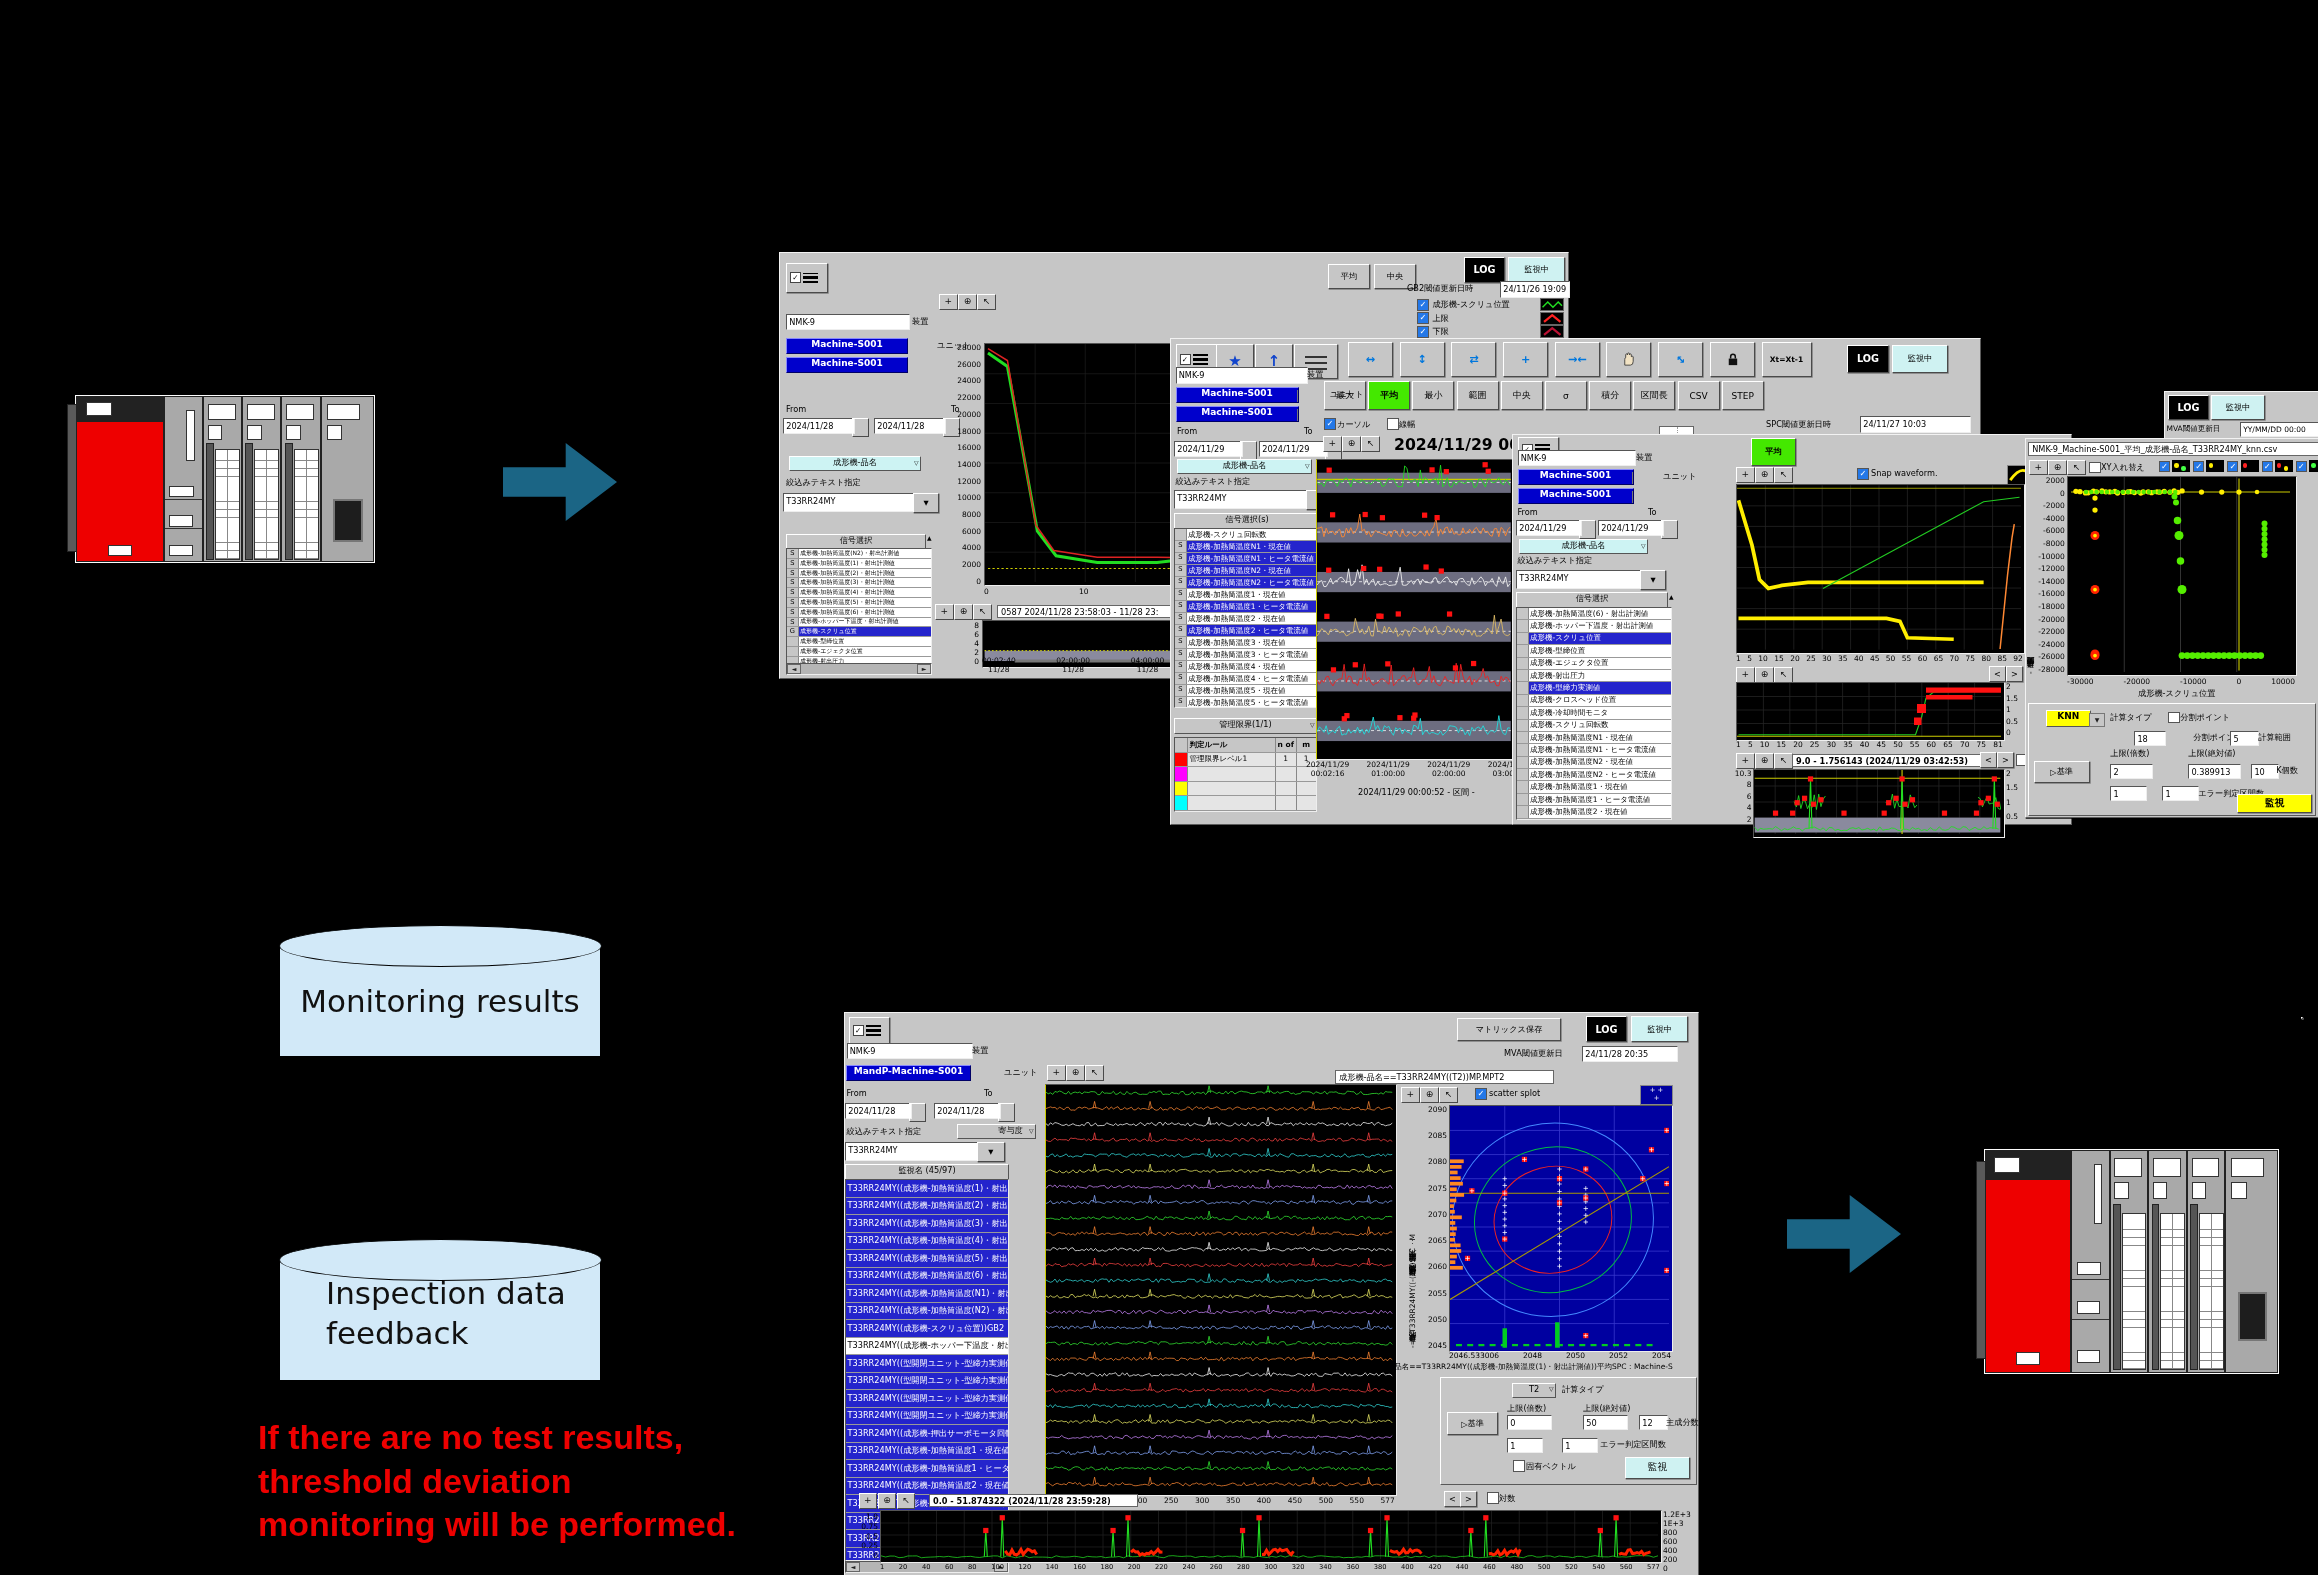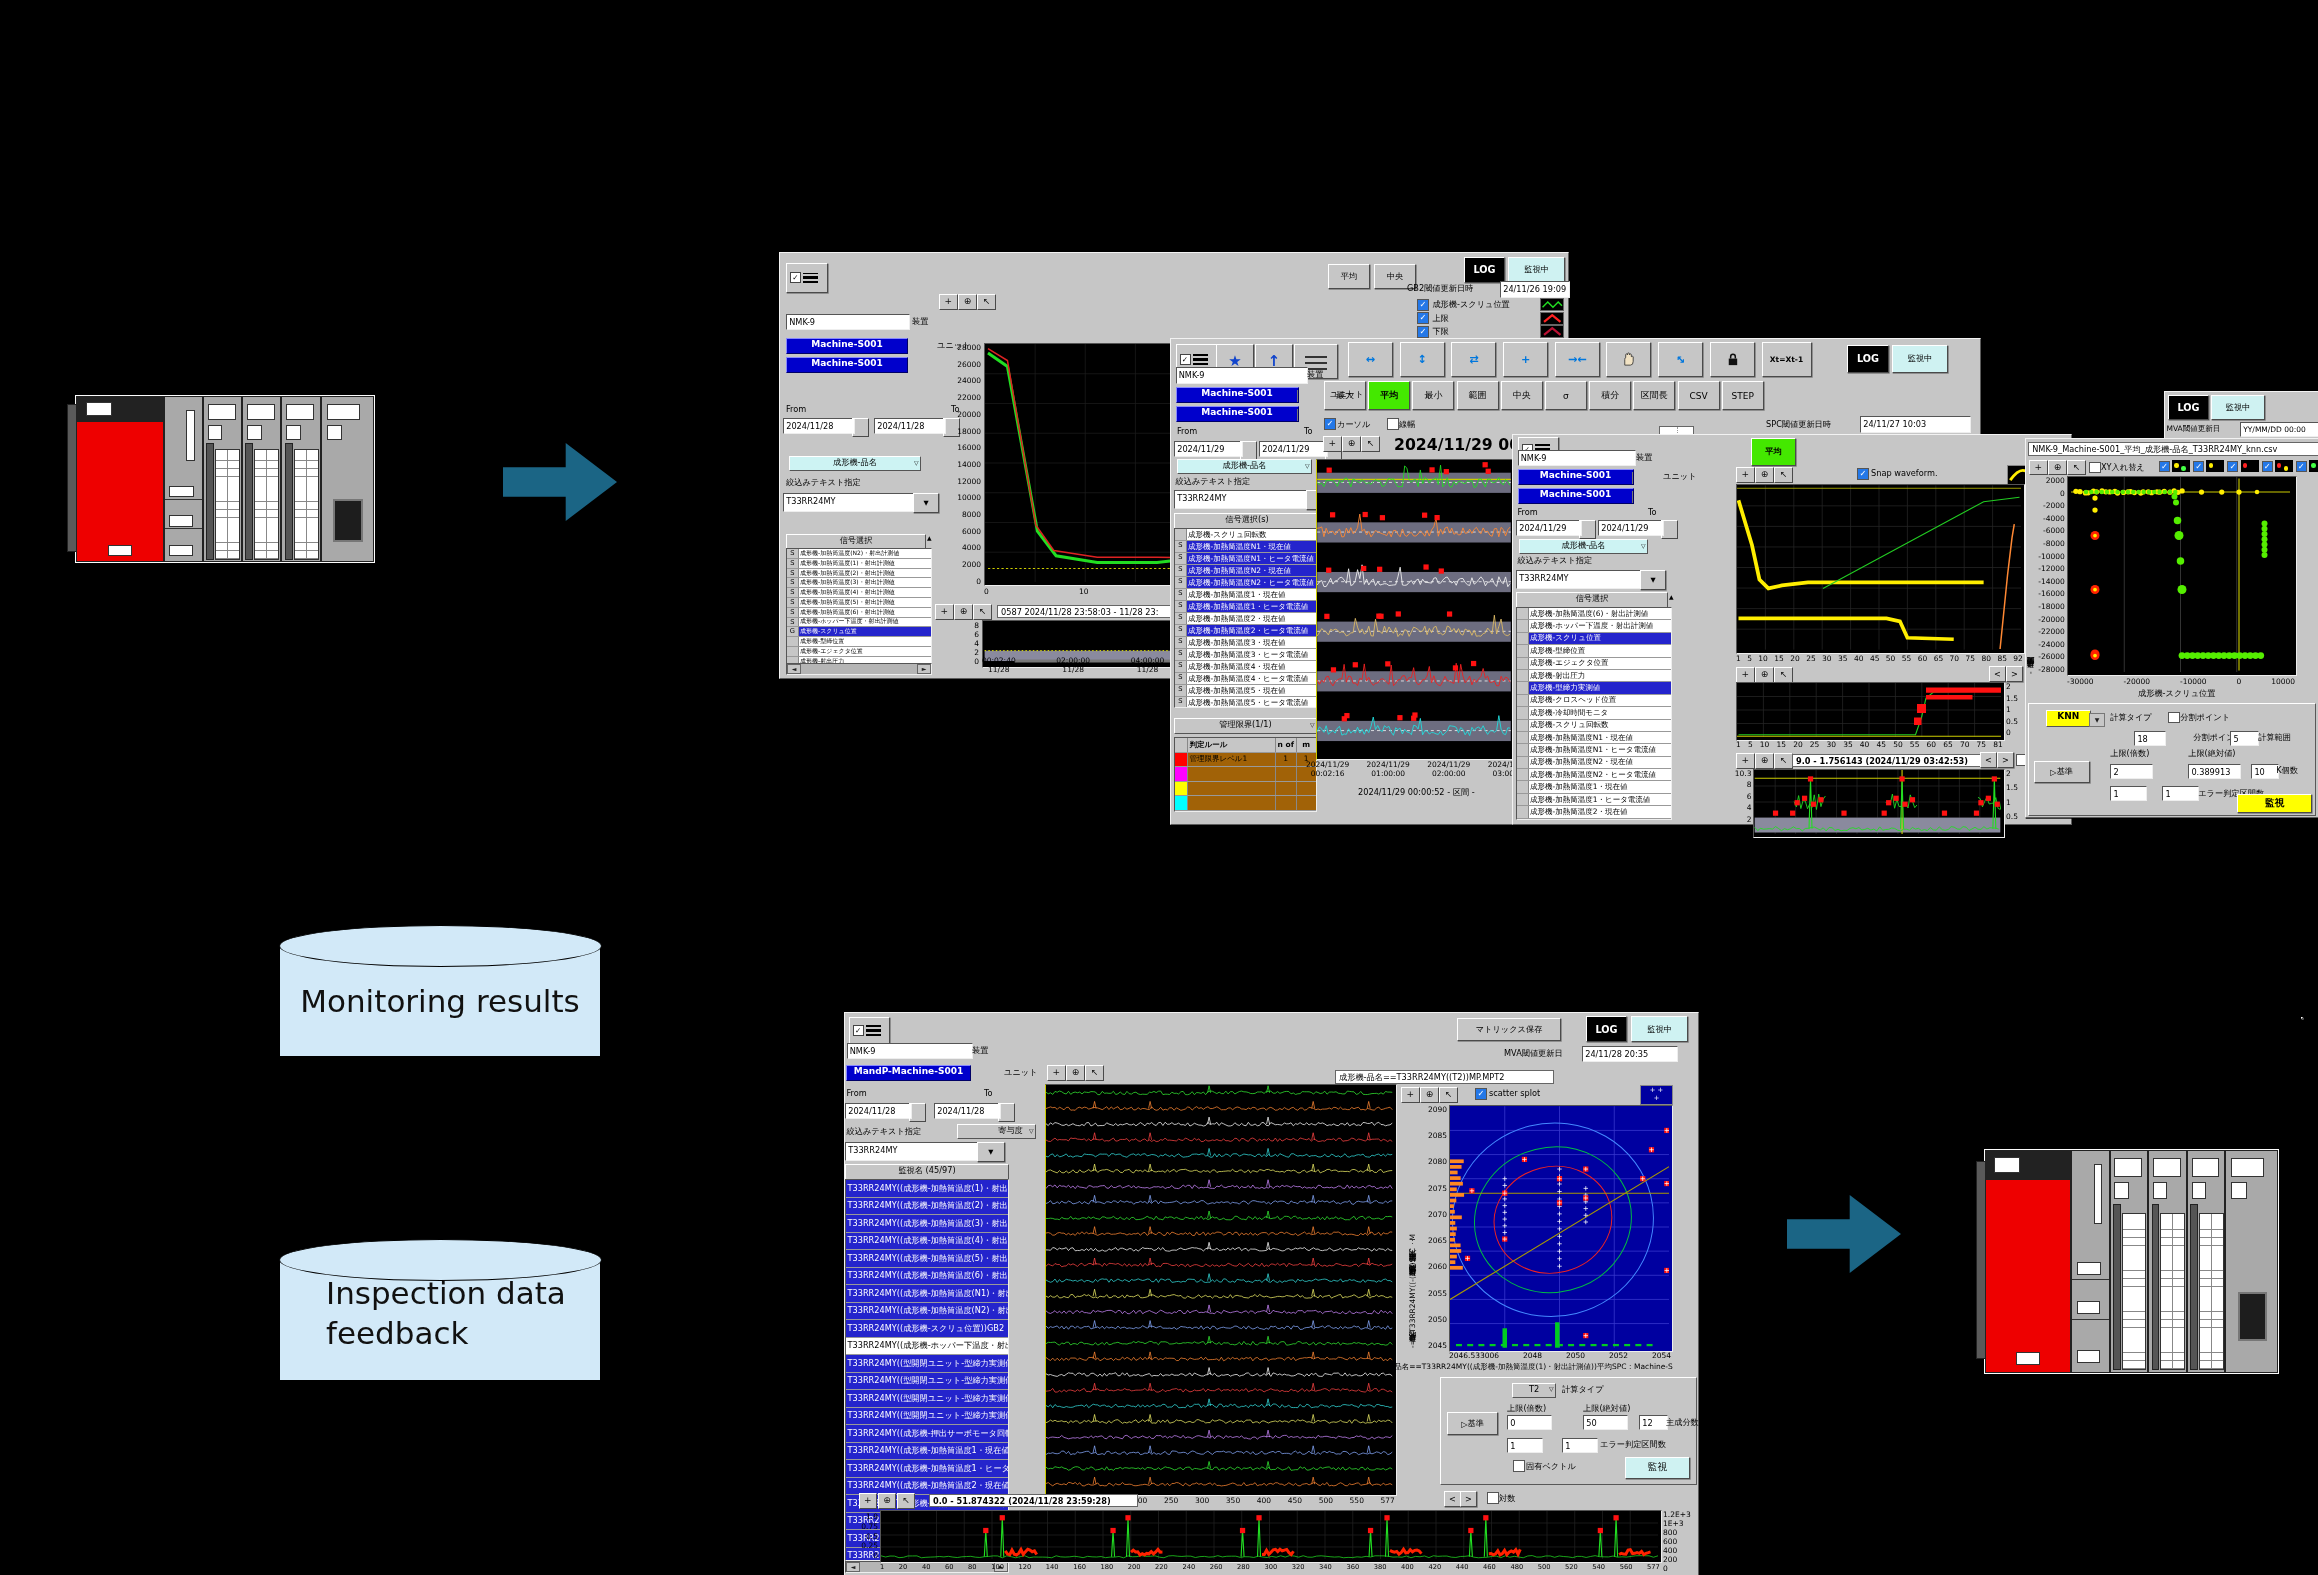--- a/index.html
+++ b/index.html
@@ -54,21 +54,21 @@
     border-color:#fff #4a4a4a #4a4a4a #fff;background:#c6c6c6;padding:0 3px;box-shadow:0.7px 0.7px 0 #777;}
   .menu .mb{width:9px;height:9px;background:#fff;border:0.7px solid #444;font-size:7.5px;line-height:9px;text-align:center;}
   .menu .mh{width:15px;height:10.5px;background:repeating-linear-gradient(0deg,#000 0 2.2px,#c6c6c6 2.2px 4.5px);}
   .gi{display:inline-block;width:16.5px;height:13.5px;border:1.5px solid;border-color:#fff #4a4a4a #4a4a4a #fff;
     background:#c6c6c6;text-align:center;font-size:9px;line-height:12px;color:#111;margin-right:0.7px;}
   .cal{position:absolute;width:15px;height:16.5px;border:1.5px solid;border-color:#fff #4a4a4a #4a4a4a #fff;
     background:#fff repeating-linear-gradient(90deg,#777 0 0.7px,transparent 0.7px 3.7px),
     #fff repeating-linear-gradient(0deg,#777 0 0.7px,transparent 0.7px 3.7px);}
   .vlab{position:absolute;writing-mode:vertical-rl;transform:rotate(180deg);font-size:7.5px;white-space:nowrap;overflow:hidden;}
   .sw{flex:0 0 12px;align-self:stretch;border-right:0.7px solid #888;}
-  .rrow{display:flex;align-items:stretch;border-bottom:0.7px solid #999;background:#a16207;font-size:7.5px;height:13.5px;}
+  .rrow{display:flex;align-items:stretch;border-bottom:0.7px solid #999;background:#e5e5e5;font-size:7.5px;height:13.5px;}
   .rrow .rt{flex:1 1 auto;padding:1.5px 1.5px 0;white-space:nowrap;overflow:hidden;}
   .rrow .rn,.rrow .rm{flex:0 0 19.5px;border-left:0.7px solid #888;text-align:center;padding-top:1.5px;}
   .thumb{display:inline-block;width:18px;height:12px;background:#000;vertical-align:middle;margin-left:1.5px;position:relative;}
   .lgr{display:flex;align-items:center;gap:3.7px;height:13.5px;font-size:8.2px;}
   .lgic{width:22.5px;height:11.2px;background:#000;border:0.7px solid #666;}
   .cyl{position:absolute;background:#d2e9f8;border-left:1.5px solid #000;border-right:1.5px solid #000;}
   .cyl::before{content:"";position:absolute;top:-20px;left:-1.5px;right:-1.5px;height:40px;border-radius:50%;
     background:#d2e9f8;border:1.5px solid #000;}
   .cyl::after{content:"";position:absolute;bottom:-20px;left:-1.5px;right:-1.5px;height:40px;border-radius:50%;
     background:#d2e9f8;border:1.5px solid #000;z-index:-1;}
@@ -1099,20 +1099,25 @@
   </div>
 
   <div class="cyl" style="left:279px;top:945px;width:320px;height:111px;display:flex;align-items:center;justify-content:center;">
     <span class="ct">Monitoring results</span>
   </div>
   <div class="cyl" style="left:279px;top:1259px;width:320px;height:121px;">
     <div class="ct" style="position:absolute;left:46px;top:13.5px;line-height:1.3;">
       <div>Inspection data</div>
       <div>feedback</div>
     </div>
+  </div>
+  <div class="note" style="left:258px;top:1416px;">
+    <div>If there are no test results,</div>
+      <div>threshold deviation</div>
+      <div>monitoring will be performed.</div>
   </div>
 
   <div class="win" style="left:844px;top:1012px;width:853px;height:562px;">
     <div class="menu" style="left:3.7px;top:3.7px;width:33px;height:25.5px;">
         <span class="mb">✓</span>
         <span class="mh"></span>
       </div>
     <div class="btn sm" style="left:1456px;top:3.7px;" hidden=""></div>
     <div class="btn sm" style="left:612px;top:4.5px;width:102px;height:21px;">マトリックス保存</div>
     <div class="btn black" style="left:741px;top:3px;width:39px;height:24px;">LOG</div>

